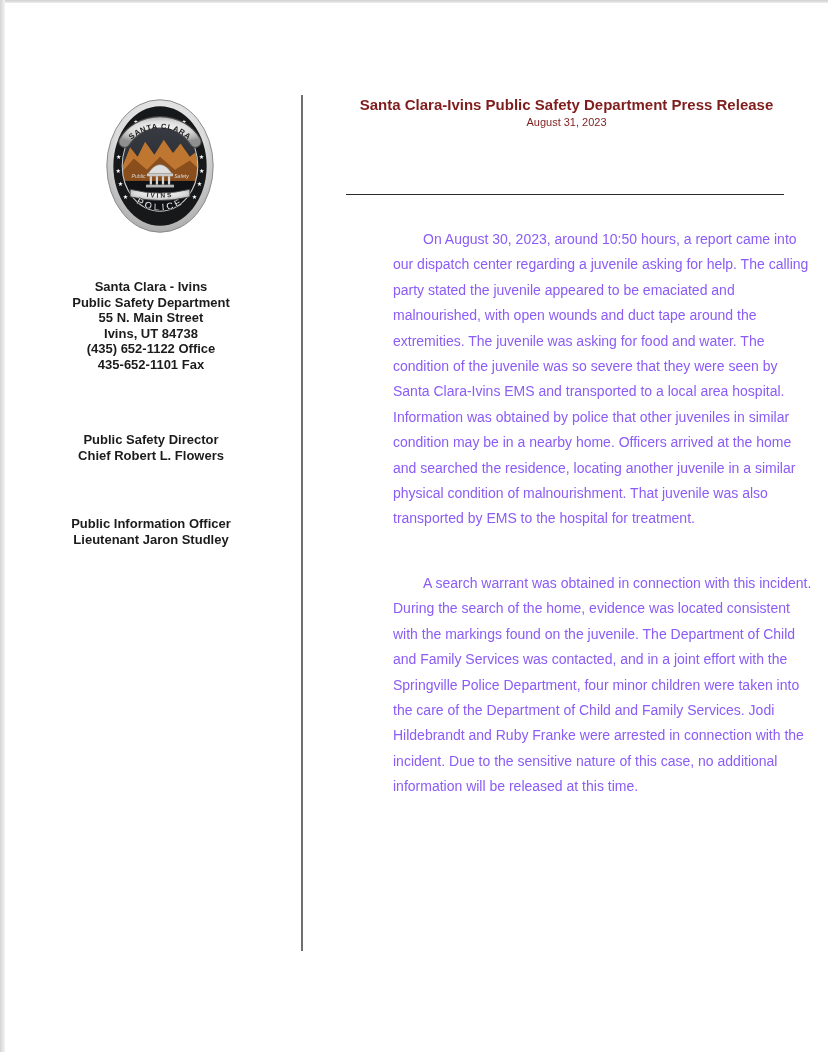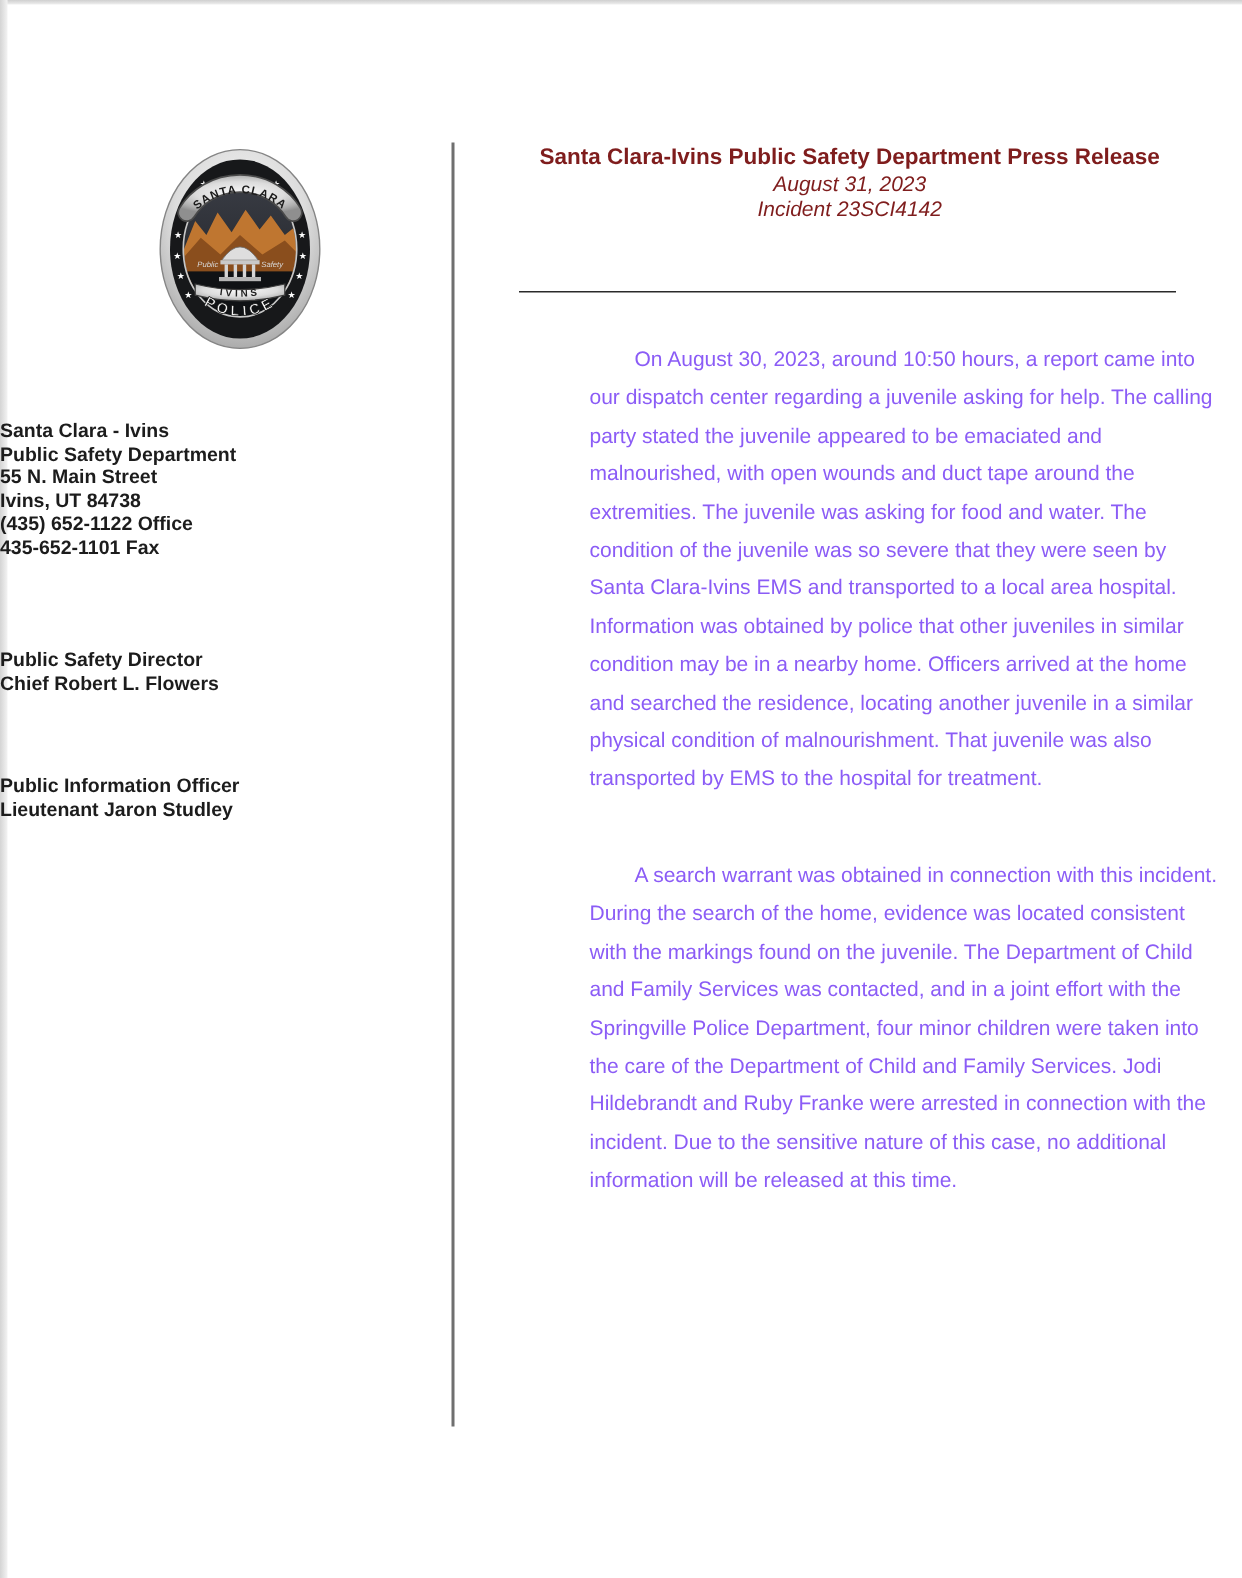--- a/index.html
+++ b/index.html
@@ -24,20 +24,21 @@
 
   
   .sidebar {
     position: absolute; left: 0; top: 0; width: 302px; height: 100%;
   }
   .badge-wrap {
     position: absolute; left: 104px; top: 92px; width: 112px; height: 150px;
   }
   .sidebar-block {
     position: absolute; left: 0; width: 100%;
+    text-align: center;
     font-weight: bold;
     font-size: 13px;
     line-height: 15.6px;
     color: #1c1c1c;
     white-space: pre;
   }
   .agency   { top: 279px; }
   .director { top: 432px; }
   .pio      { top: 516px; }
 
@@ -53,21 +54,21 @@
     position: absolute; left: 345px; top: 0; width: 443px;
   }
   .pr-header {
     position: absolute; top: 96px; left: 0; width: 100%;
     text-align: center; color: #7f1d1d;
   }
   .pr-title {
     font-weight: bold; font-size: 15px; line-height: 18px;
   }
   .pr-sub {
-    font-size: 14px; line-height: 17px; font-style: italic;
+    font-size: 11px; line-height: 17px;
   }
   .header-rule {
     position: absolute; top: 194px; left: 1px; width: 438px;
     border: none; border-top: 1.6px solid #2a2a2a; margin: 0;
   }
   .body-para {
     position: absolute; left: 0; width: 443px;
     font-size: 14px; line-height: 25.4px;
     color: #8b5cf6;
     white-space: pre;
@@ -177,21 +178,20 @@
     <div class="sidebar-block pio">Public Information Officer
 Lieutenant Jaron Studley</div>
   </div>
 
   <div class="v-divider"></div>
 
   <div class="main">
     <div class="pr-header">
       <div class="pr-title">Santa Clara-Ivins Public Safety Department Press Release</div>
       <div class="pr-sub">August 31, 2023</div>
-      <div class="pr-sub">Incident 23SCI4142</div>
     </div>
 
     <hr class="header-rule">
 
     <div class="body-para para-1">On August 30, 2023, around 10:50 hours, a report came into
 our dispatch center regarding a juvenile asking for help. The calling
 party stated the juvenile appeared to be emaciated and
 malnourished, with open wounds and duct tape around the
 extremities. The juvenile was asking for food and water. The
 condition of the juvenile was so severe that they were seen by

